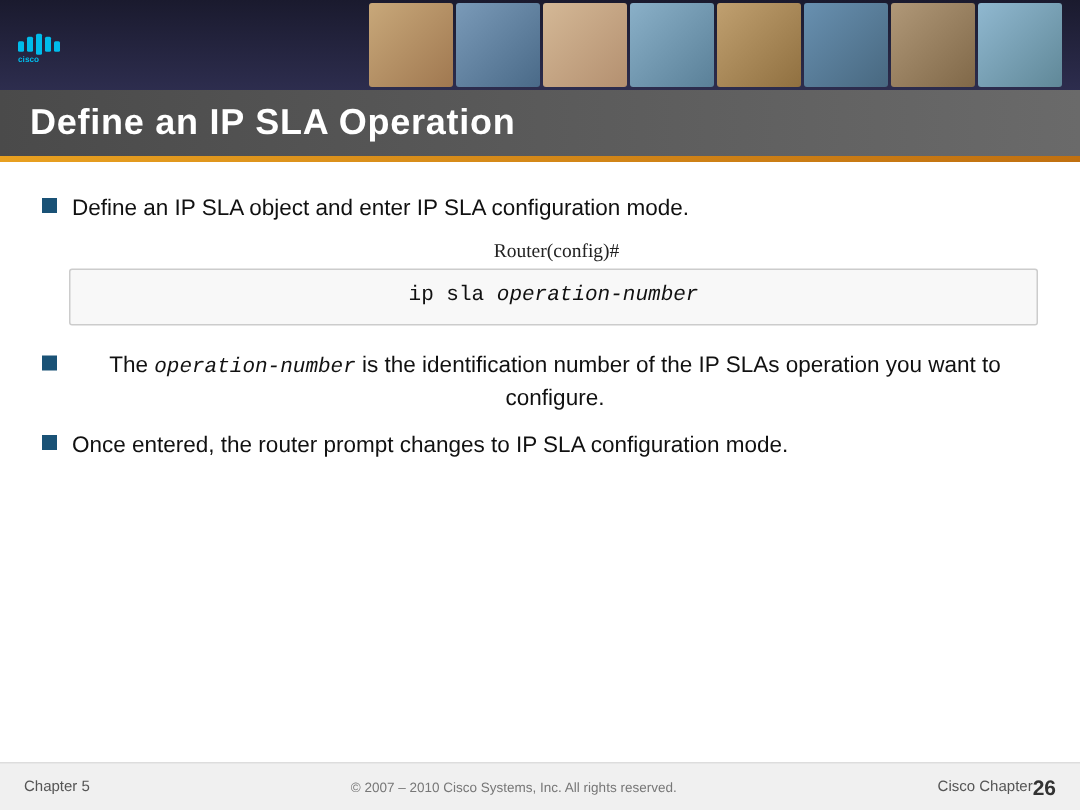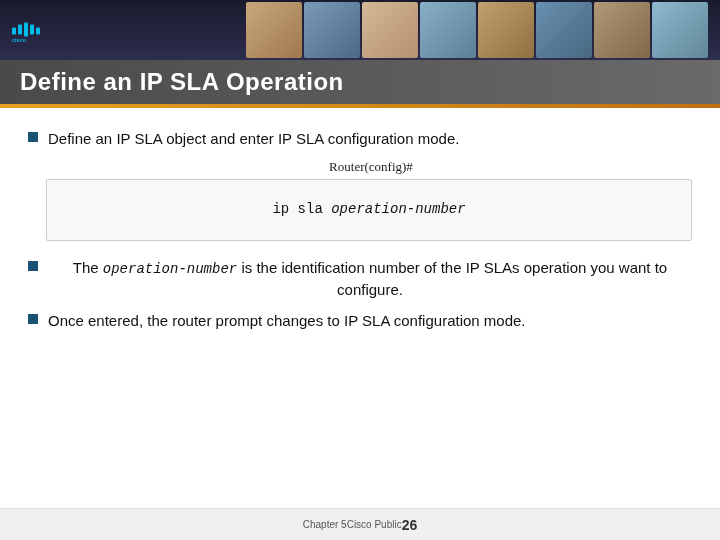--- a/index.html
+++ b/index.html
@@ -109,21 +109,21 @@
       font-size: 13px;
       color: #222;
       margin-bottom: 4px;
       padding-left: 4px;
     }
 
     #code-box {
       background: #f8f8f8;
       border: 1px solid #ccc;
       border-radius: 2px;
-      padding: 20px 12px;
+      padding: 8px 12px;
       font-family: 'Courier New', Courier, monospace;
       font-size: 14px;
       color: #111;
       line-height: 1.4;
     }
 
     #code-box .kw {
       font-weight: normal;
       color: #111;
     }
@@ -243,15 +243,16 @@
 
   <div class="bullet-row">
     <div class="bullet-square"></div>
     <span class="bullet-text">Once entered, the router prompt changes to IP SLA configuration mode.</span>
   </div>
 
 </div>
 
 <div id="footer">
   <span id="footer-chapter">Chapter 5</span>
-  <span id="footer-classification">Cisco Public</span>
+  <span id="footer-copyright">© 2007 – 2010 Cisco Systems, Inc. All rights reserved.</span>
+  <span id="footer-classification">Cisco Chapter</span>
   <span id="footer-page">26</span>
 </div>
 
 </body></html>

